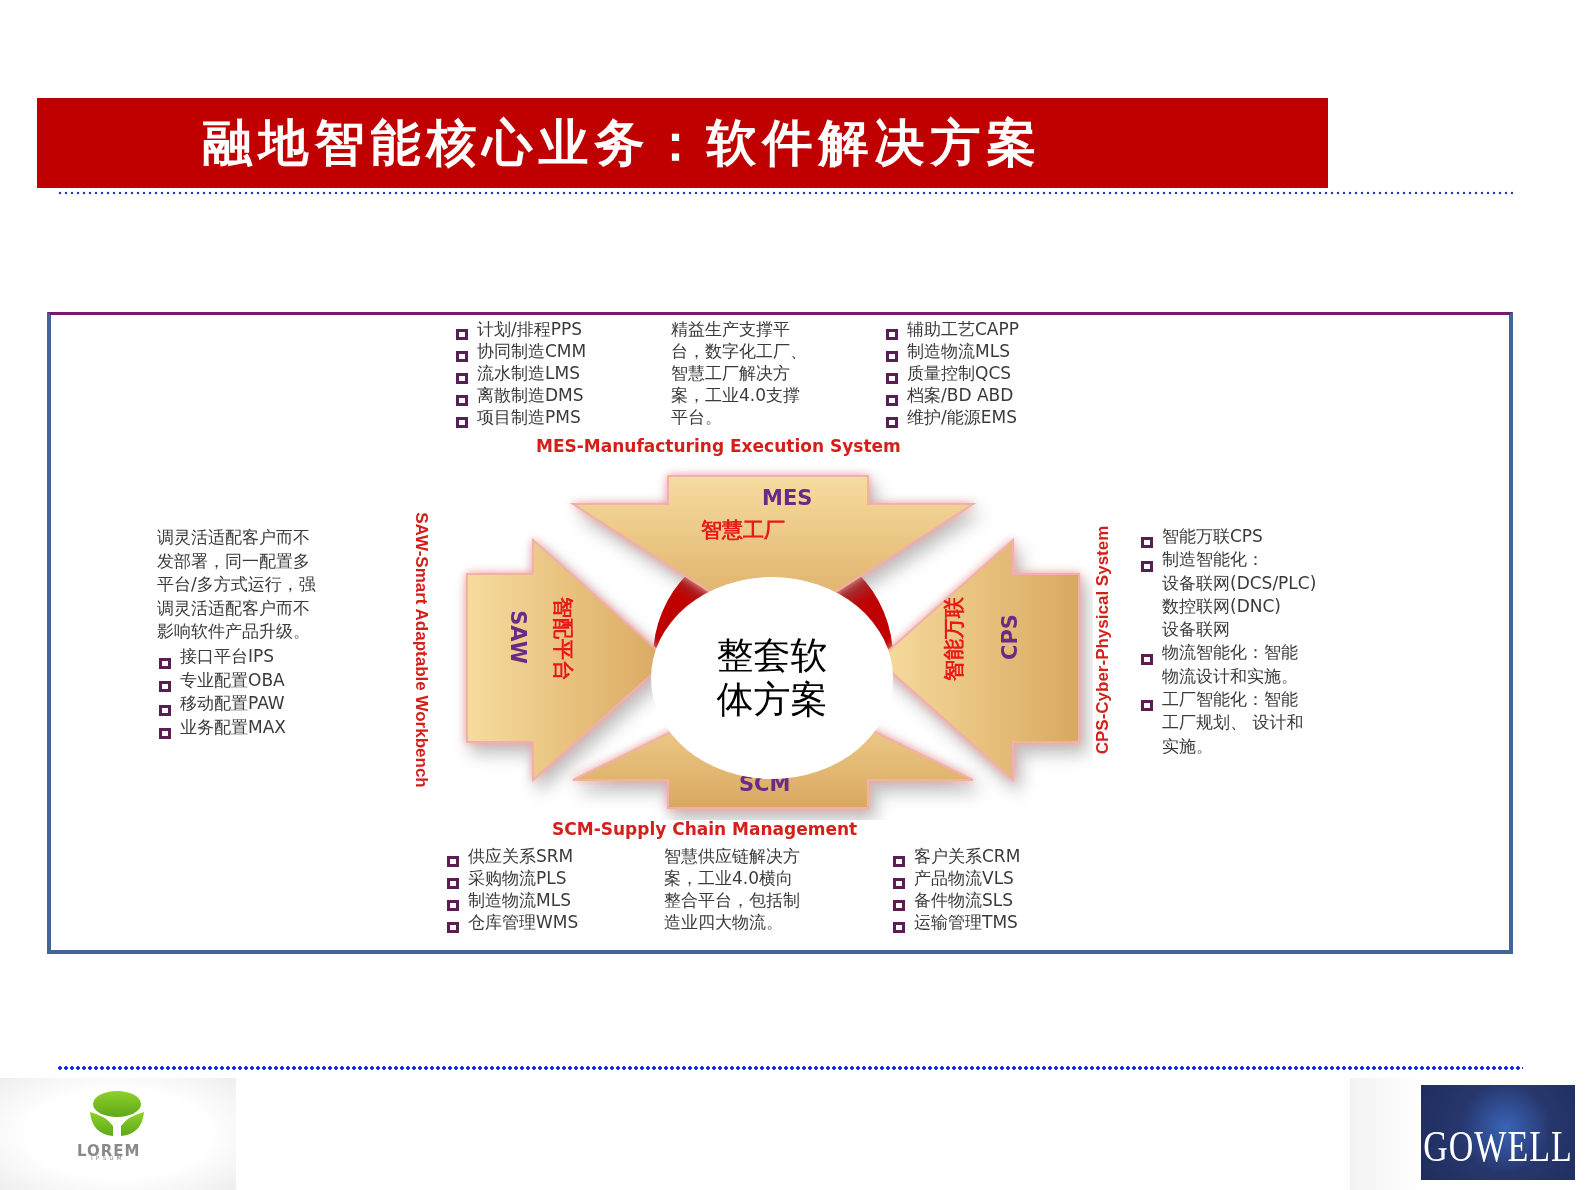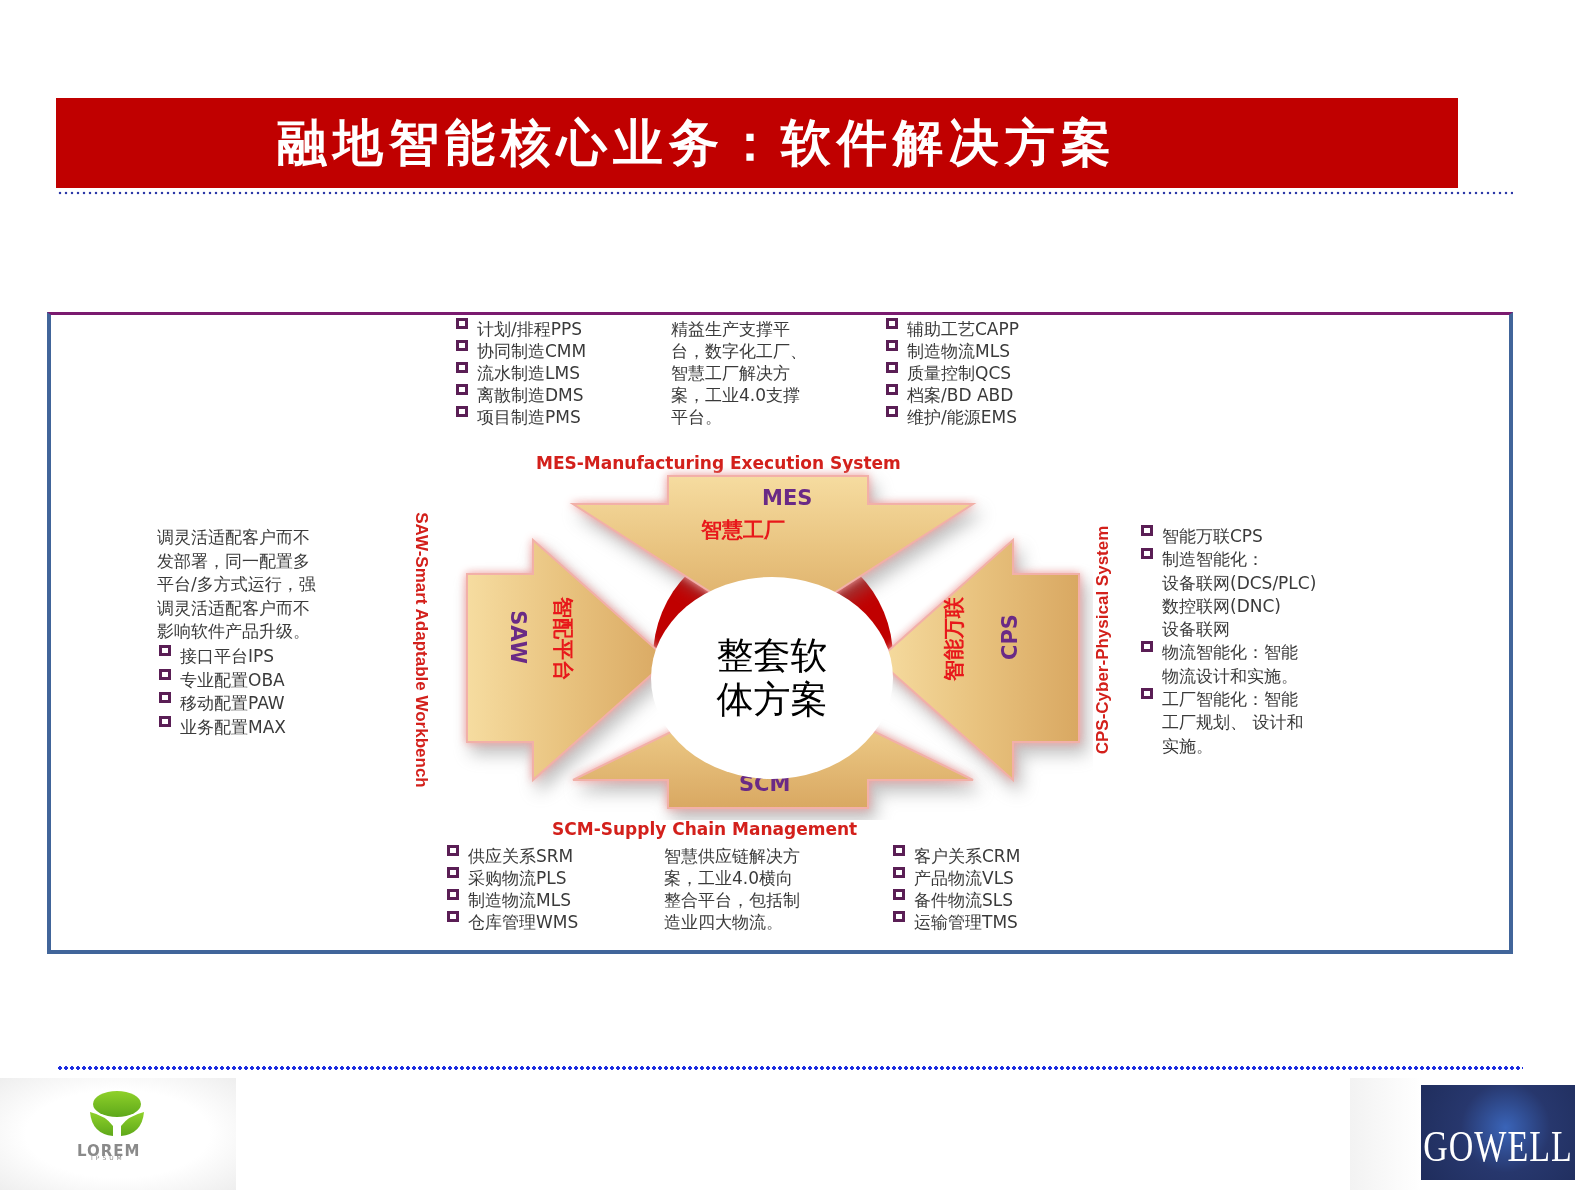--- a/index.html
+++ b/index.html
@@ -1,42 +1,42 @@
 <!DOCTYPE html>
 <html><head>
 <meta charset="utf-8">
 <style>
   * { box-sizing: border-box; margin: 0; padding: 0; }
   html, body { width: 1587px; height: 1190px; background: #ffffff; overflow: hidden; }
   body { position: relative; font-family: "DejaVu Sans", "Liberation Sans", sans-serif; color: #333; }
 
   .title-bar {
-    position: absolute; left: 37px; top: 98px; width: 1402px; height: 90px;
-    background: #c00000; display: flex; align-items: center; justify-content: center; margin-left: 19px;
+    position: absolute; left: 37px; top: 98px; width: 1291px; height: 90px;
+    background: #c00000; display: flex; align-items: center; justify-content: center;
   }
   .title-text {
     color: #ffffff; font-family: "DejaVu Serif", "Liberation Serif", serif;
     font-size: 50px; font-weight: bold; letter-spacing: 6px; margin-left: -120px;
   }
   .dots {
     position: absolute; height: 4px;
     background-image: radial-gradient(circle, #2d3aa8 1.4px, transparent 1.6px);
     background-size: 6px 4px; background-repeat: repeat-x;
   }
   .dots-top { left: 57px; top: 191px; width: 1456px; }
   .dots-bottom { left: 57px; top: 1066px; width: 1466px;
     background-image: radial-gradient(circle, #1d2ee0 1.6px, transparent 1.8px); }
 
   .panel {
     position: absolute; left: 47px; top: 312px; width: 1466px; height: 642px;
     background: #fff; border: 4px solid #41659a; border-top: 3px solid #7a1a6f;
   }
 
   .list { position: absolute; font-size: 17px; line-height: 22px; color: #3a3a3a; }
-  .list .item { display: flex; align-items: flex-start; white-space: nowrap; }
+  .list .item { display: flex; align-items: flex-end; white-space: nowrap; }
   .bullet {
     display: inline-block; width: 12px; height: 11px; border: 3px solid #5a1e55;
     margin-right: 9px; flex: none;
   }
   .plain { white-space: nowrap; }
   .indent { padding-left: 21px; }
 
   .caption { position: absolute; color: #d3201b; font-weight: bold; font-size: 17px; white-space: nowrap; }
   .vcap {
     position: absolute; color: #d3201b; font-weight: bold; font-size: 17px; white-space: nowrap;
@@ -120,21 +120,21 @@
     </div>
   <div class="item">
       <span class="bullet"></span>
       <span>档案/BD ABD</span>
     </div>
   <div class="item">
       <span class="bullet"></span>
       <span>维护/能源EMS</span>
     </div>
 </div>
-<div class="caption" style="left:536px; top:436px;margin-top:17px;">MES-Manufacturing Execution System</div>
+<div class="caption" style="left:536px; top:436px;">MES-Manufacturing Execution System</div>
 
 <div class="list" style="left:157px; top:526px; line-height:23.5px;">
   <div class="plain">调灵活适配客户而不</div>
   <div class="plain">发部署，同一配置多</div>
   <div class="plain">平台/多方式运行，强</div>
   <div class="plain">调灵活适配客户而不</div>
   <div class="plain">影响软件产品升级。</div>
 </div>
 <div class="list" style="left:159px; top:645px; line-height:23.5px;">
   <div class="item">

